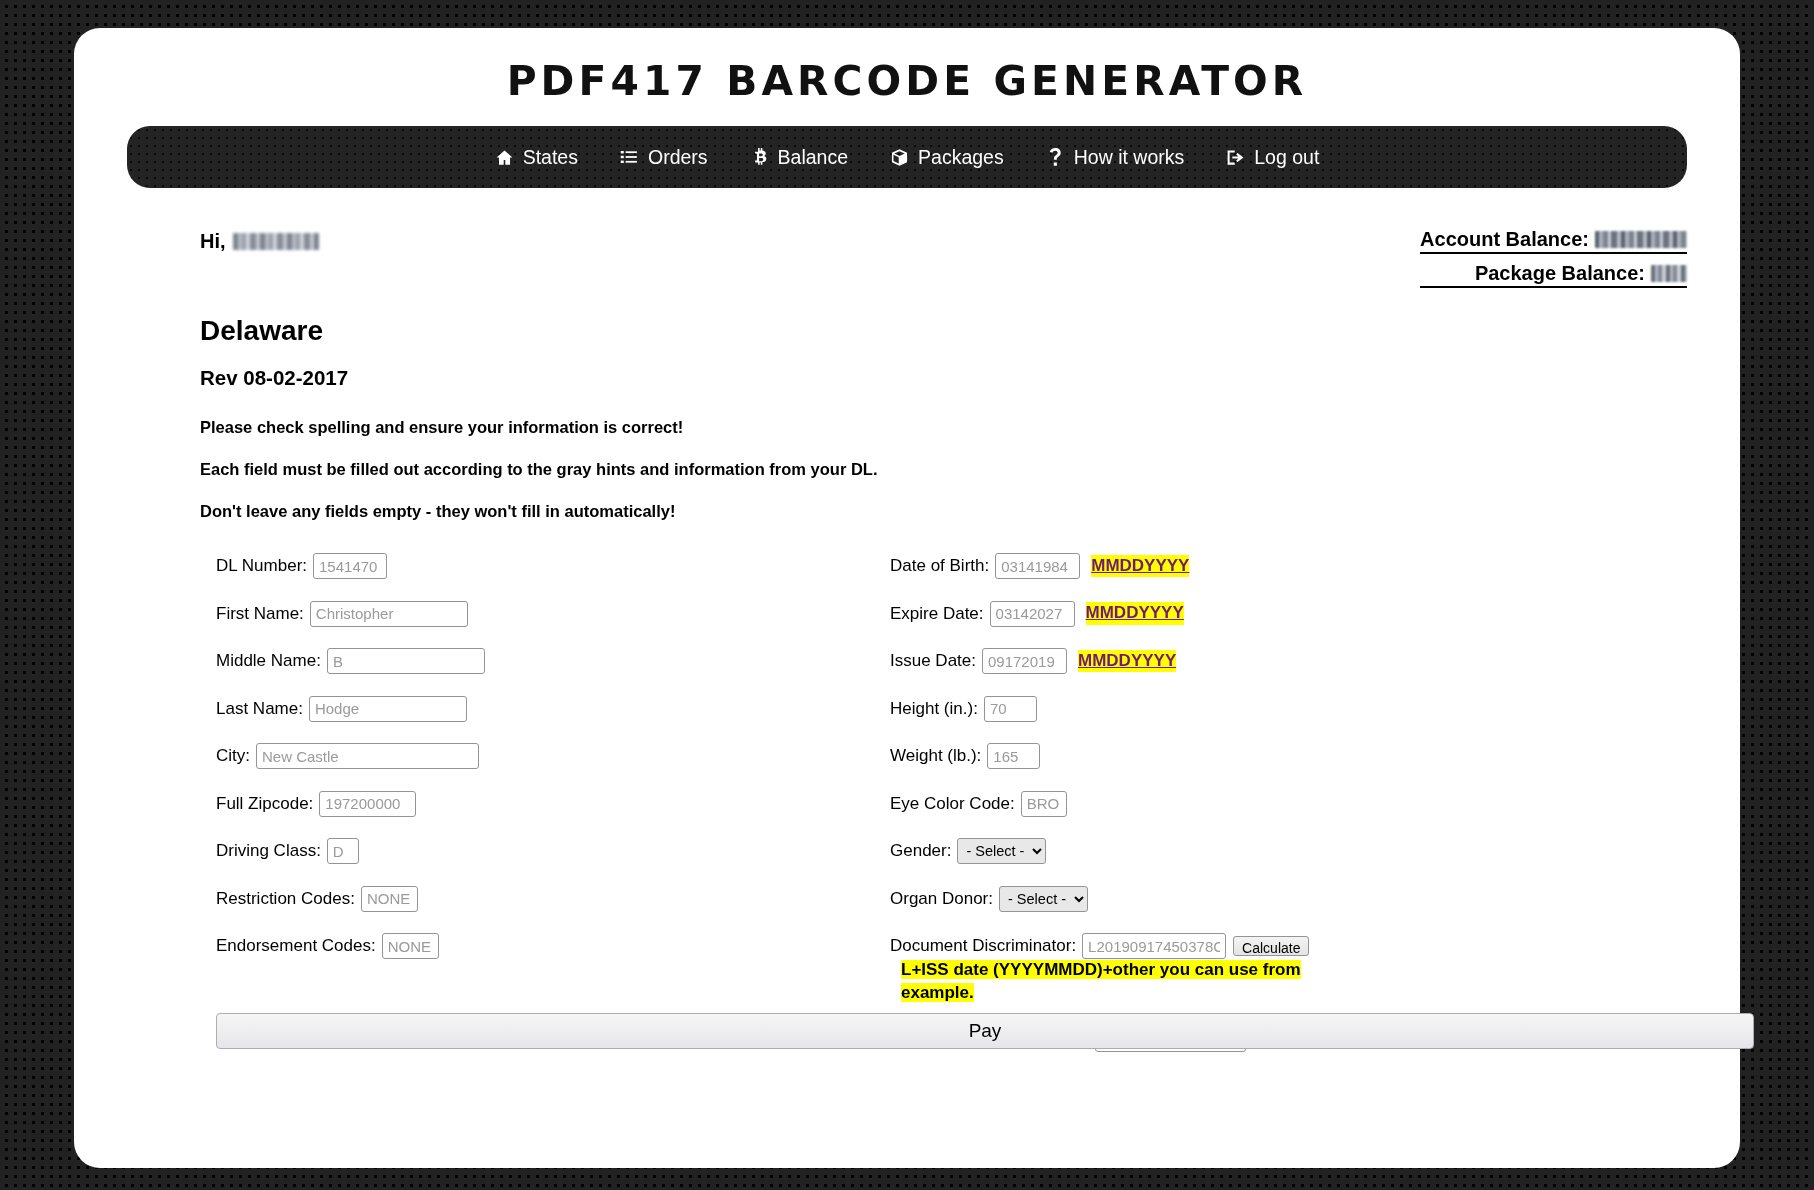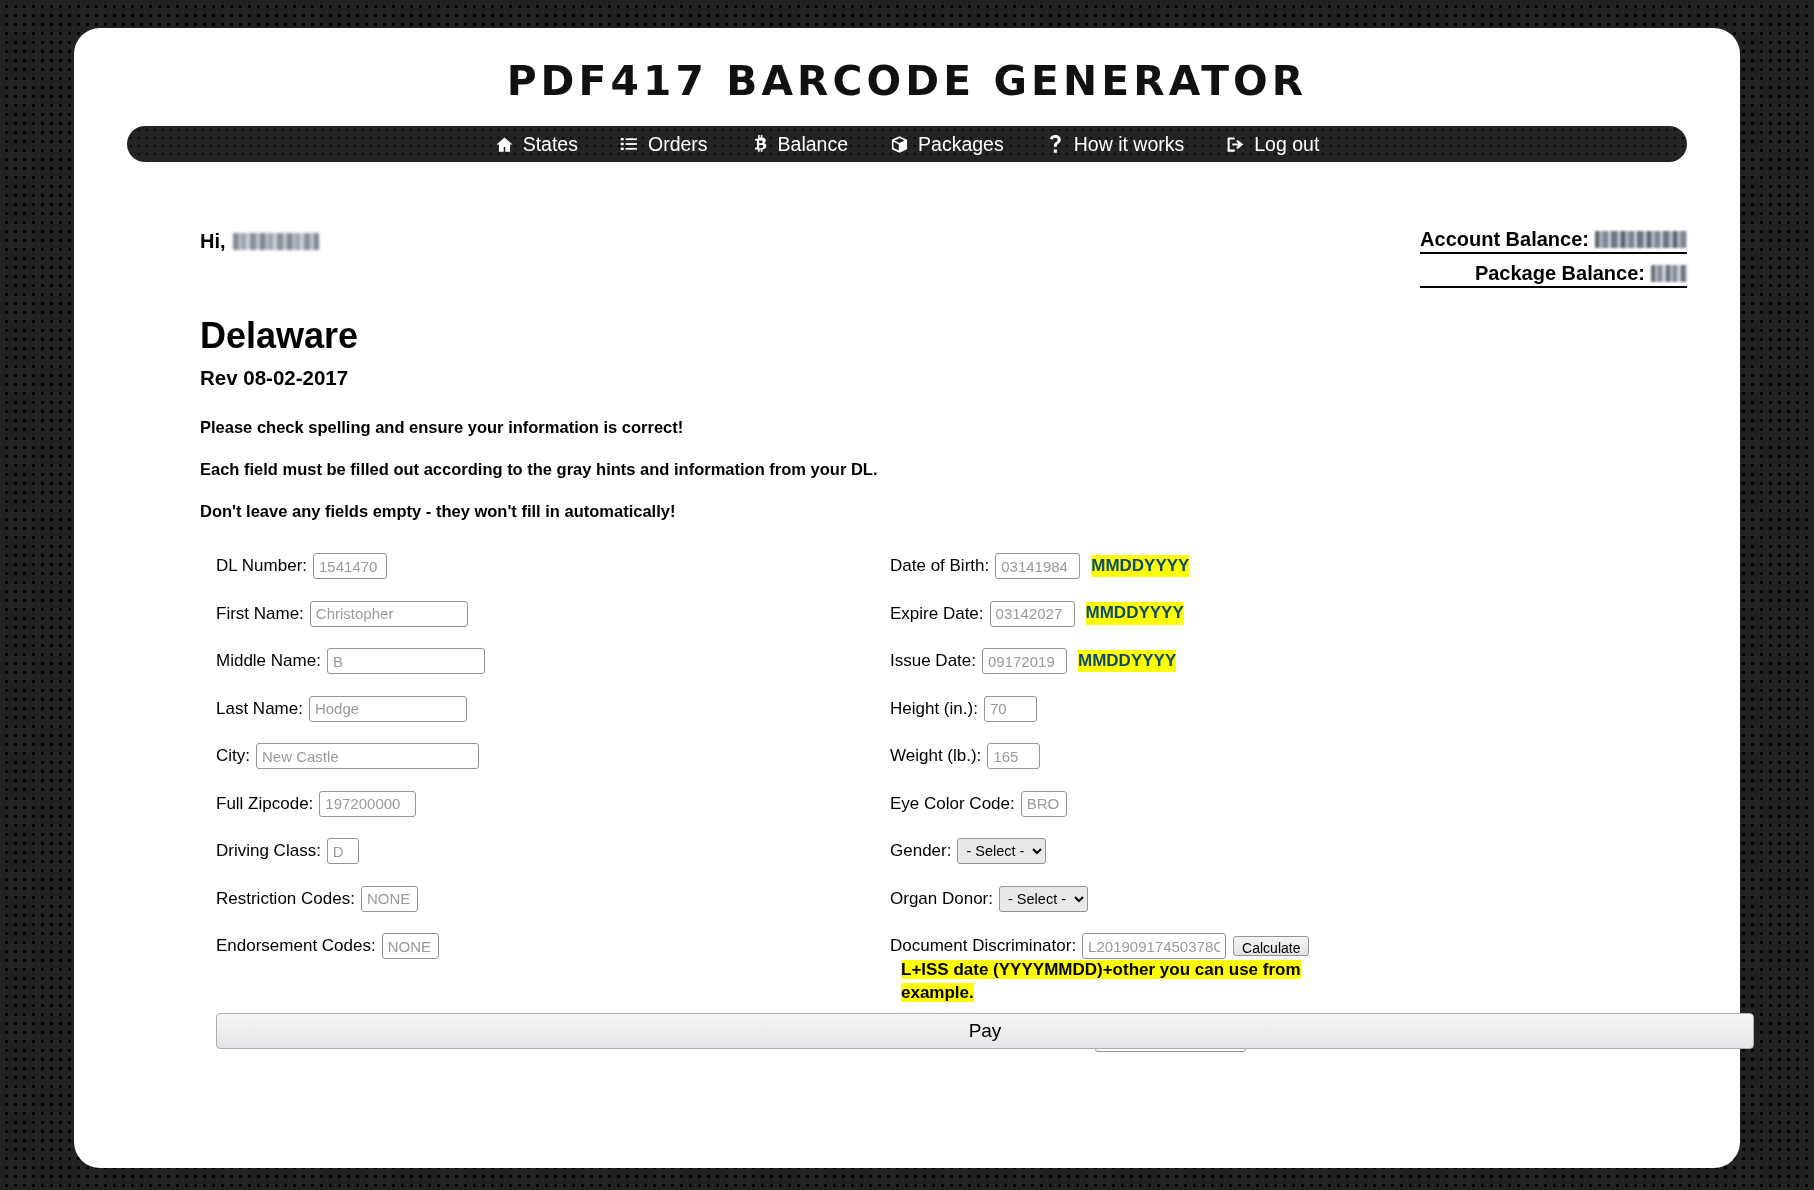--- a/index.html
+++ b/index.html
@@ -39,21 +39,21 @@
     font-family: "DejaVu Sans", sans-serif;
     transform: scaleX(1.02);
   }
 
   
   .navbar {
     position: absolute;
     left: 53px;
     top: 98px;
     width: 1560px;
-    height: 36px;
+    height: 62px;
     border-radius: 23px;
     background-color: #242424;
     background-image:
       radial-gradient(circle, #090909 1.3px, rgba(0,0,0,0) 1.5px);
     background-size: 8px 8px;
     display: flex;
     align-items: center;
     justify-content: center;
     gap: 0px;
   }
@@ -143,21 +143,21 @@
     padding-bottom: 1px;
   }
   .bal-lbl { text-decoration: none; }
 
   
   .state-name {
     position: absolute;
     left: 126px;
     top: 287px;
     margin: 0;
-    font-size: 36px;
+    font-size: 28px;
     font-weight: 700;
     color: #000;
   }
   .rev {
     position: absolute;
     left: 126px;
     top: 338px;
     margin: 0;
     font-size: 20.5px;
     font-weight: 700;
@@ -241,25 +241,26 @@
     border-radius: 3px;
     background: linear-gradient(#f4f4f4, #e3e3e3);
     padding: 3px 8px;
     height: 20px;
     margin-left: 7px;
     cursor: pointer;
   }
 
   .hint {
     background: #ffff00;
-    color: #0c4a6e;
+    color: #701a75;
     font-weight: 700;
     font-size: 17px;
     margin-left: 11px;
     line-height: 1.32;
+    text-decoration: underline;
   }
   .hint-wrap {
     margin-left: 11px;
     max-width: 425px;
   }
   .hint-wrap .hl {
     background: #ffff00;
     color: #000;
     font-weight: 700;
     font-size: 17px;

